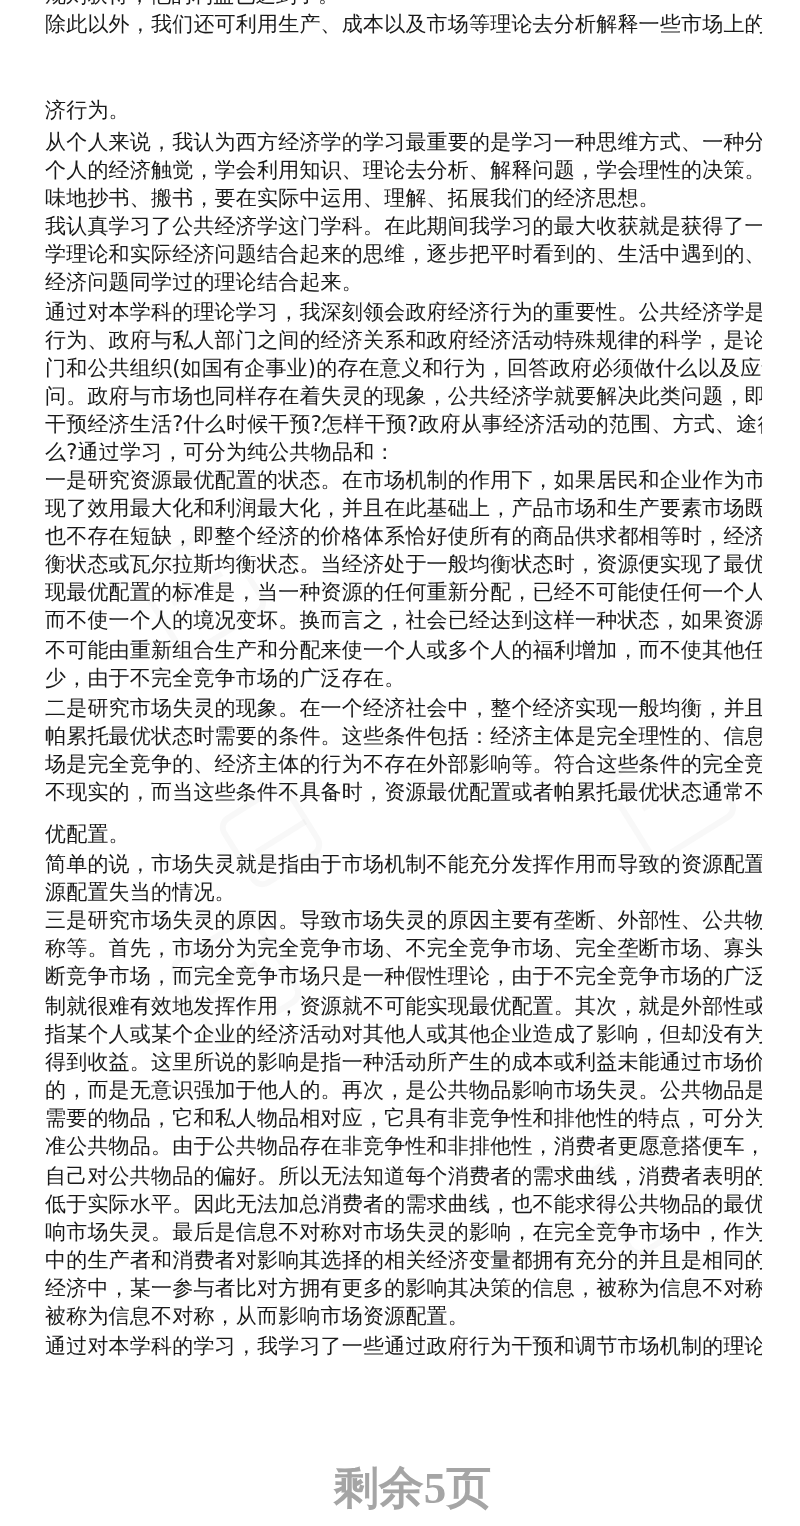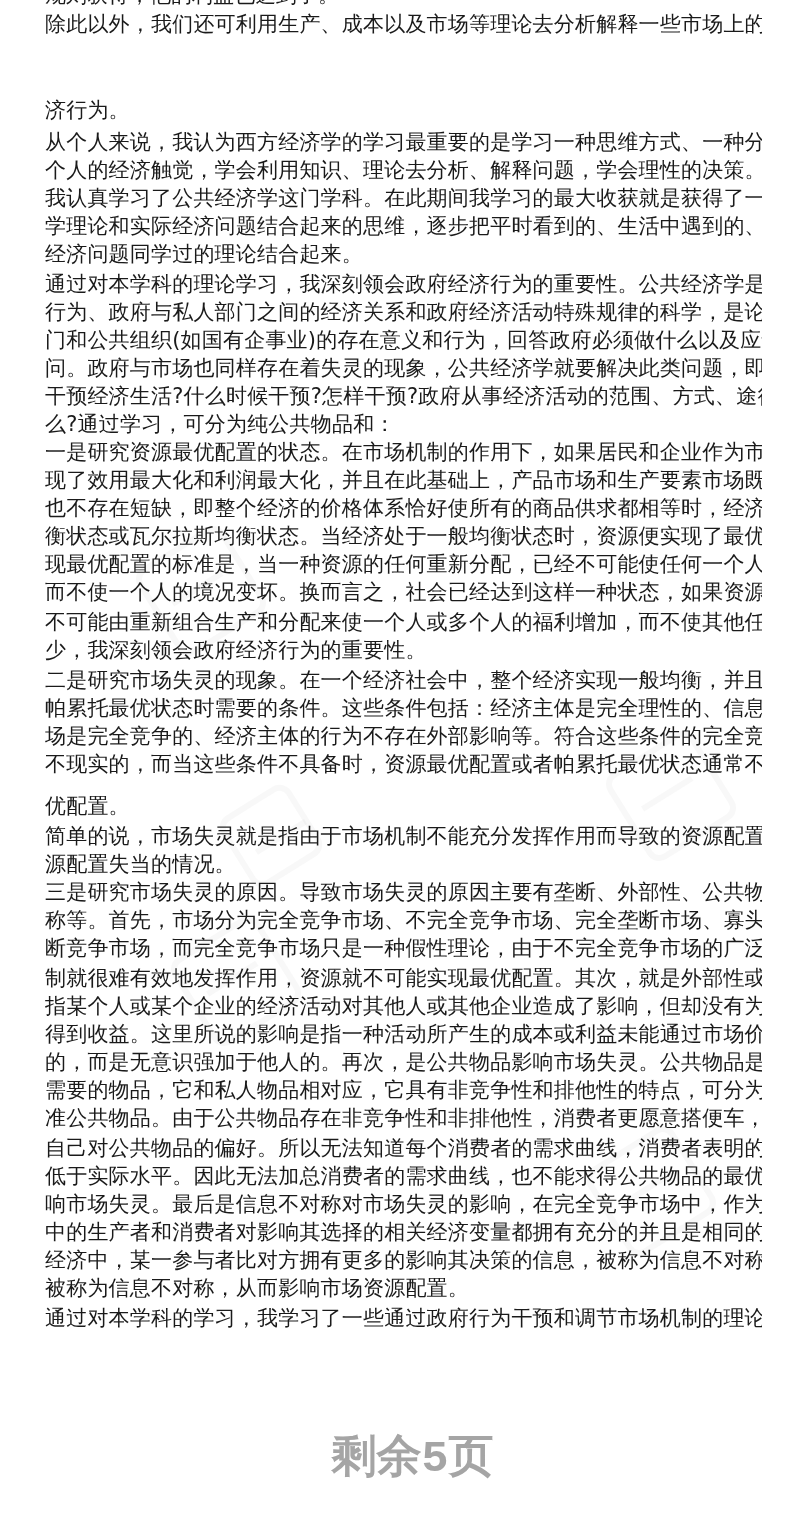--- a/index.html
+++ b/index.html
@@ -37,21 +37,21 @@
     letter-spacing: 0.2px;
     white-space: nowrap;
     overflow: hidden;
   }
   .banner {
     margin-top: 104px;
     margin-left: 18px;
     display: flex;
     justify-content: center;
     gap: 78px;
-    font-family: Liberation Mono, monospace;
+    font-family: Liberation Serif, serif;
     font-weight: bold;
     font-size: 45px;
     line-height: 48px;
     color: #a5a5a5;
   }
   
   .watermark {
     position: absolute;
     width: 90px;
     height: 90px;
@@ -93,20 +93,21 @@
   <div>
 
       <div class="line">除此以外，我们还可利用生产、成本以及市场等理论去分析解释一些市场上的经济现象或经</div>
 
       <div class="line" style="margin-top: 58px;">济行为。</div>
 
       <div class="line" style="margin-top: 4px;">从个人来说，我认为西方经济学的学习最重要的是学习一种思维方式、一种分析方法，培养</div>
 
       <div class="line">个人的经济触觉，学会利用知识、理论去分析、解释问题，学会理性的决策。但却不可以一</div>
 
+      <div class="line">味地抄书、搬书，要在实际中运用、理解、拓展我们的经济思想。</div>
 
       <div class="line">我认真学习了公共经济学这门学科。在此期间我学习的最大收获就是获得了一种把公共经济</div>
 
       <div class="line">学理论和实际经济问题结合起来的思维，逐步把平时看到的、生活中遇到的、工作中处理的</div>
 
       <div class="line">经济问题同学过的理论结合起来。</div>
 
       <div class="line" style="margin-top: 2px;">通过对本学科的理论学习，我深刻领会政府经济行为的重要性。公共经济学是研究政府经济</div>
 
       <div class="line">行为、政府与私人部门之间的经济关系和政府经济活动特殊规律的科学，是论述各级政府部</div>
@@ -126,21 +127,21 @@
       <div class="line">也不存在短缺，即整个经济的价格体系恰好使所有的商品供求都相等时，经济就处于一般均</div>
 
       <div class="line">衡状态或瓦尔拉斯均衡状态。当经济处于一般均衡状态时，资源便实现了最优配置。资源实</div>
 
       <div class="line">现最优配置的标准是，当一种资源的任何重新分配，已经不可能使任何一个人的境况变好，</div>
 
       <div class="line">而不使一个人的境况变坏。换而言之，社会已经达到这样一种状态，如果资源在某种配置下，</div>
 
       <div class="line" style="margin-top: 2px;">不可能由重新组合生产和分配来使一个人或多个人的福利增加，而不使其他任何人的福利减</div>
 
-      <div class="line">少，我深刻领会政府经济行为的重要性。</div>
+      <div class="line">少，由于不完全竞争市场的广泛存在。</div>
 
       <div class="line" style="margin-top: 2px;">二是研究市场失灵的现象。在一个经济社会中，整个经济实现一般均衡，并且资源配置达到</div>
 
       <div class="line">帕累托最优状态时需要的条件。这些条件包括：经济主体是完全理性的、信息是完全的、市</div>
 
       <div class="line">场是完全竞争的、经济主体的行为不存在外部影响等。符合这些条件的完全竞争市场显然是</div>
 
       <div class="line">不现实的，而当这些条件不具备时，资源最优配置或者帕累托最优状态通常不能实现资源最</div>
 
       <div class="line" style="margin-top: 14px;">优配置。</div>

